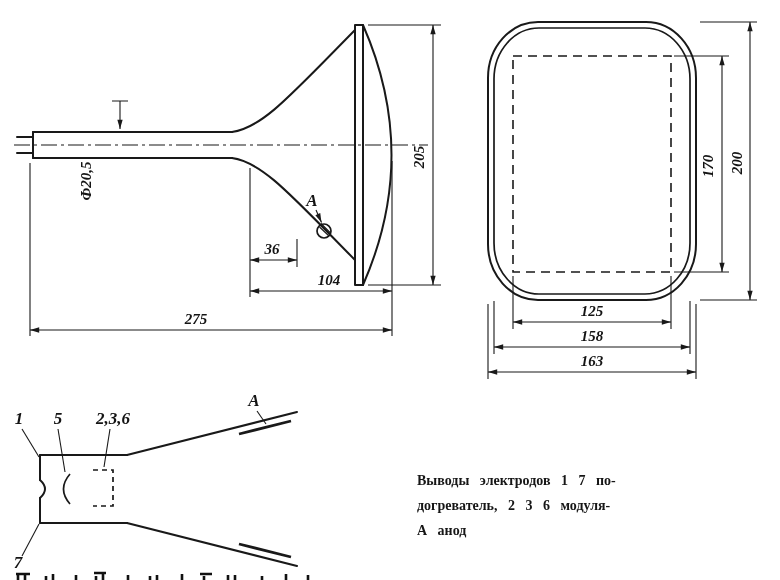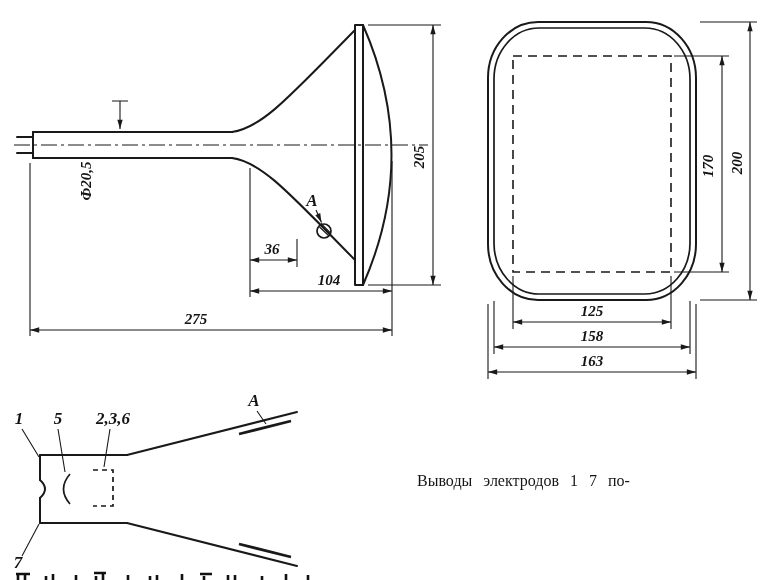--- a/index.html
+++ b/index.html
@@ -13,21 +13,21 @@
   .cl {fill:none;stroke:#191919;stroke-width:1.2;stroke-dasharray:16 4 3 4;}
   .dsh{fill:none;stroke:#191919;stroke-width:1.6;stroke-dasharray:9 6;}
   .dsh2{fill:none;stroke:#191919;stroke-width:1.7;stroke-dasharray:5 4;}
   .thick{fill:none;stroke:#191919;stroke-width:2.8;stroke-linecap:butt;}
   .frag{fill:none;stroke:#111;stroke-width:2.6;stroke-linecap:butt;}
   text.dim{font-family:"Liberation Serif",serif;font-style:italic;font-weight:600;
            font-size:15px;fill:#141414;}
   text.lbl{font-family:"Liberation Serif",serif;font-style:italic;font-weight:600;
            font-size:17px;fill:#141414;}
   .caption{position:absolute;left:417px;top:468px;width:355px;
-           font-family:"Liberation Serif",serif;font-weight:400;font-size:16px;
+           font-family:"Liberation Serif",serif;font-weight:700;font-size:14px;
            line-height:25px;color:#161616;word-spacing:7px;}
 </style>
 </head>
 <body>
 
 <div class="page">
 
 <svg width="780" height="580" viewBox="0 0 780 580">
   <defs>
     <marker id="arr" viewBox="0 0 12 12" refX="11" refY="6" markerWidth="10" markerHeight="10" orient="auto-start-reverse">
@@ -124,15 +124,17 @@
   <g>
     <path class="frag" d="M18,575 V581 M25,575 V581 M46,576 V581 M53,574 V581 M76,575 V581
                           M96,576 V581 M103,574 V581 M128,575 V581 M150,576 V581 M157,575 V581
                           M182,574 V581 M204,576 V581 M228,575 V581 M235,575 V581 M262,576 V581
                           M286,574 V581 M308,575 V581 M16,574 H30 M94,573 H106 M200,574 H212"></path>
   </g>
 </svg>
 
 <div class="caption">
   <div>Выводы электродов 1 7 по-</div>
+  <div>догреватель, 2 3 6 модуля-</div>
+  <div>А анод</div>
 </div>
 
 </div>
 
 </body></html>

